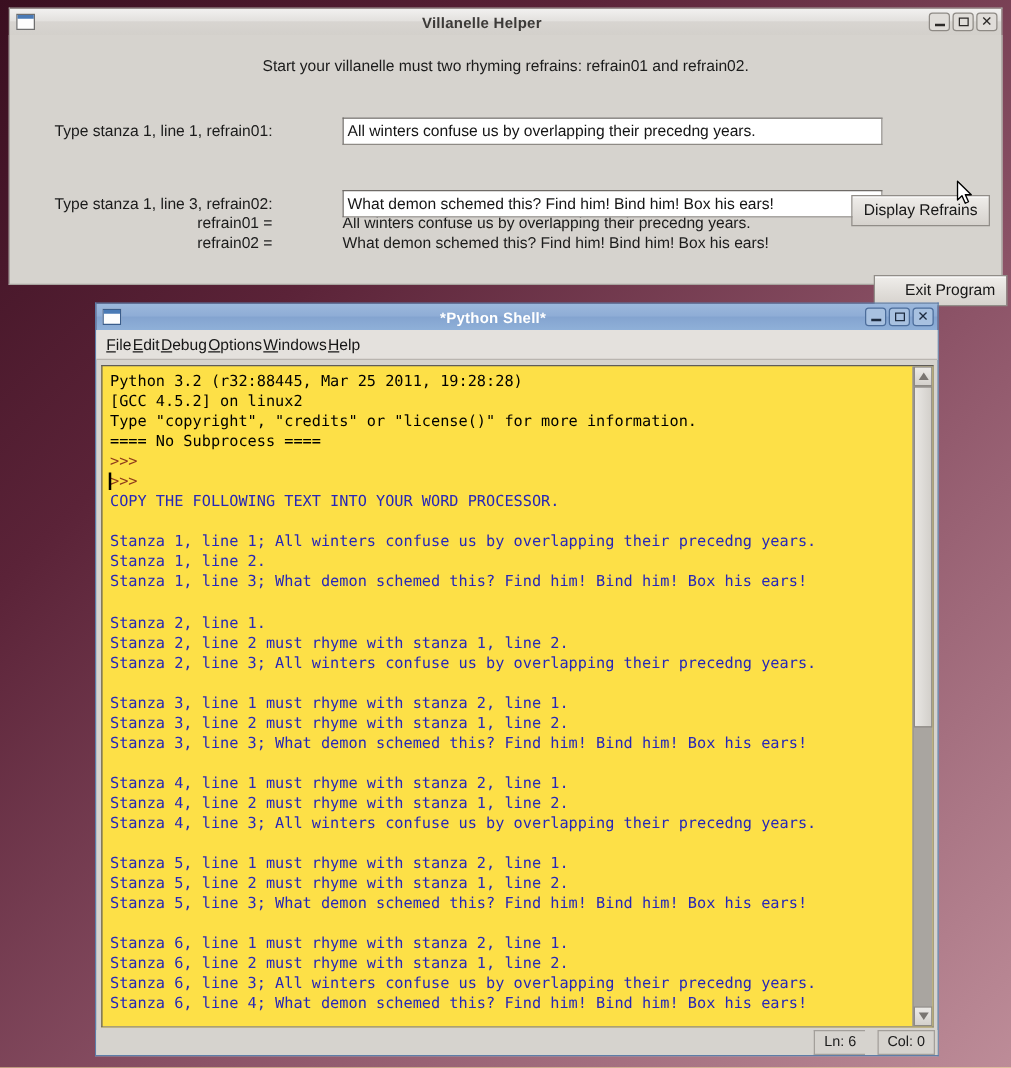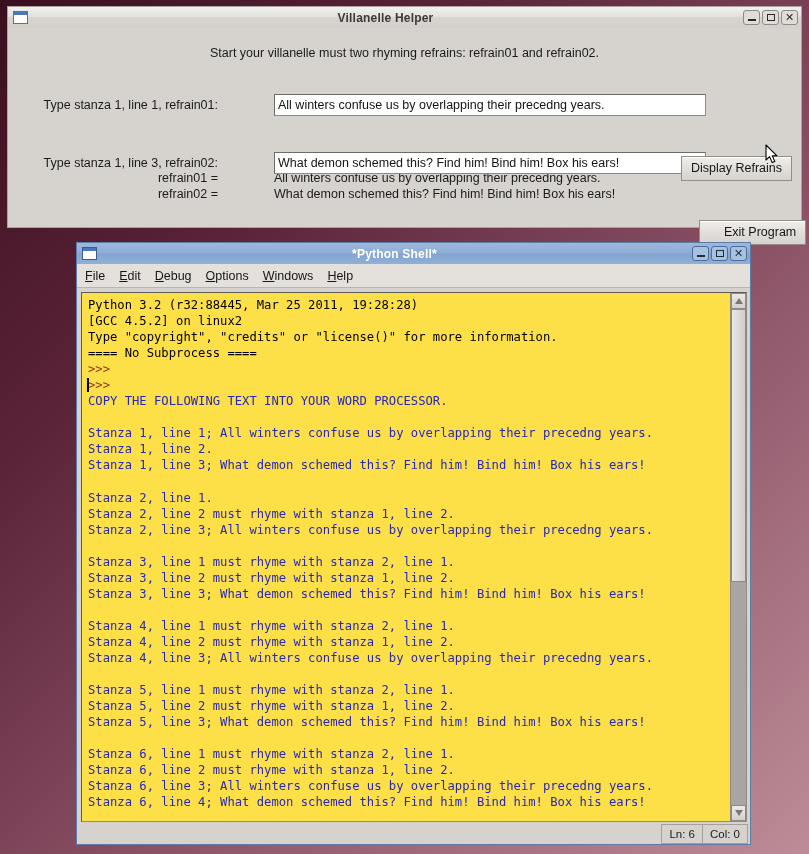--- a/index.html
+++ b/index.html
@@ -167,21 +167,21 @@
     border-top: none;
     height: 581px;
     display: flex;
     flex-direction: column;
   }
   .menubar {
     height: 24px;
     display: flex;
     align-items: center;
     padding-left: 8px;
-    gap: 14px;
+    gap: 1px;
     background: #e4e1dd;
     border-bottom: 1px solid #b9b5b0;
   }
   .menu-item {
     font-size: 12.5px;
     color: #161616;
   }
   .menu-item u { text-decoration: underline; }
 
   .shell-text-wrap {
@@ -256,20 +256,21 @@
   }
 
   .statusbar {
     height: 20px;
     display: flex;
     justify-content: flex-end;
     align-items: stretch;
     background: #d6d3ce;
     padding-right: 2px;
     flex: none;
+    gap: 10px;
   }
   .status-cell {
     border: 1px solid #a39f9a;
     border-right: none;
     padding: 0 7px;
     font-size: 11.5px;
     color: #1b1b1b;
     display: flex; align-items: center;
     background: #d6d3ce;
   }

